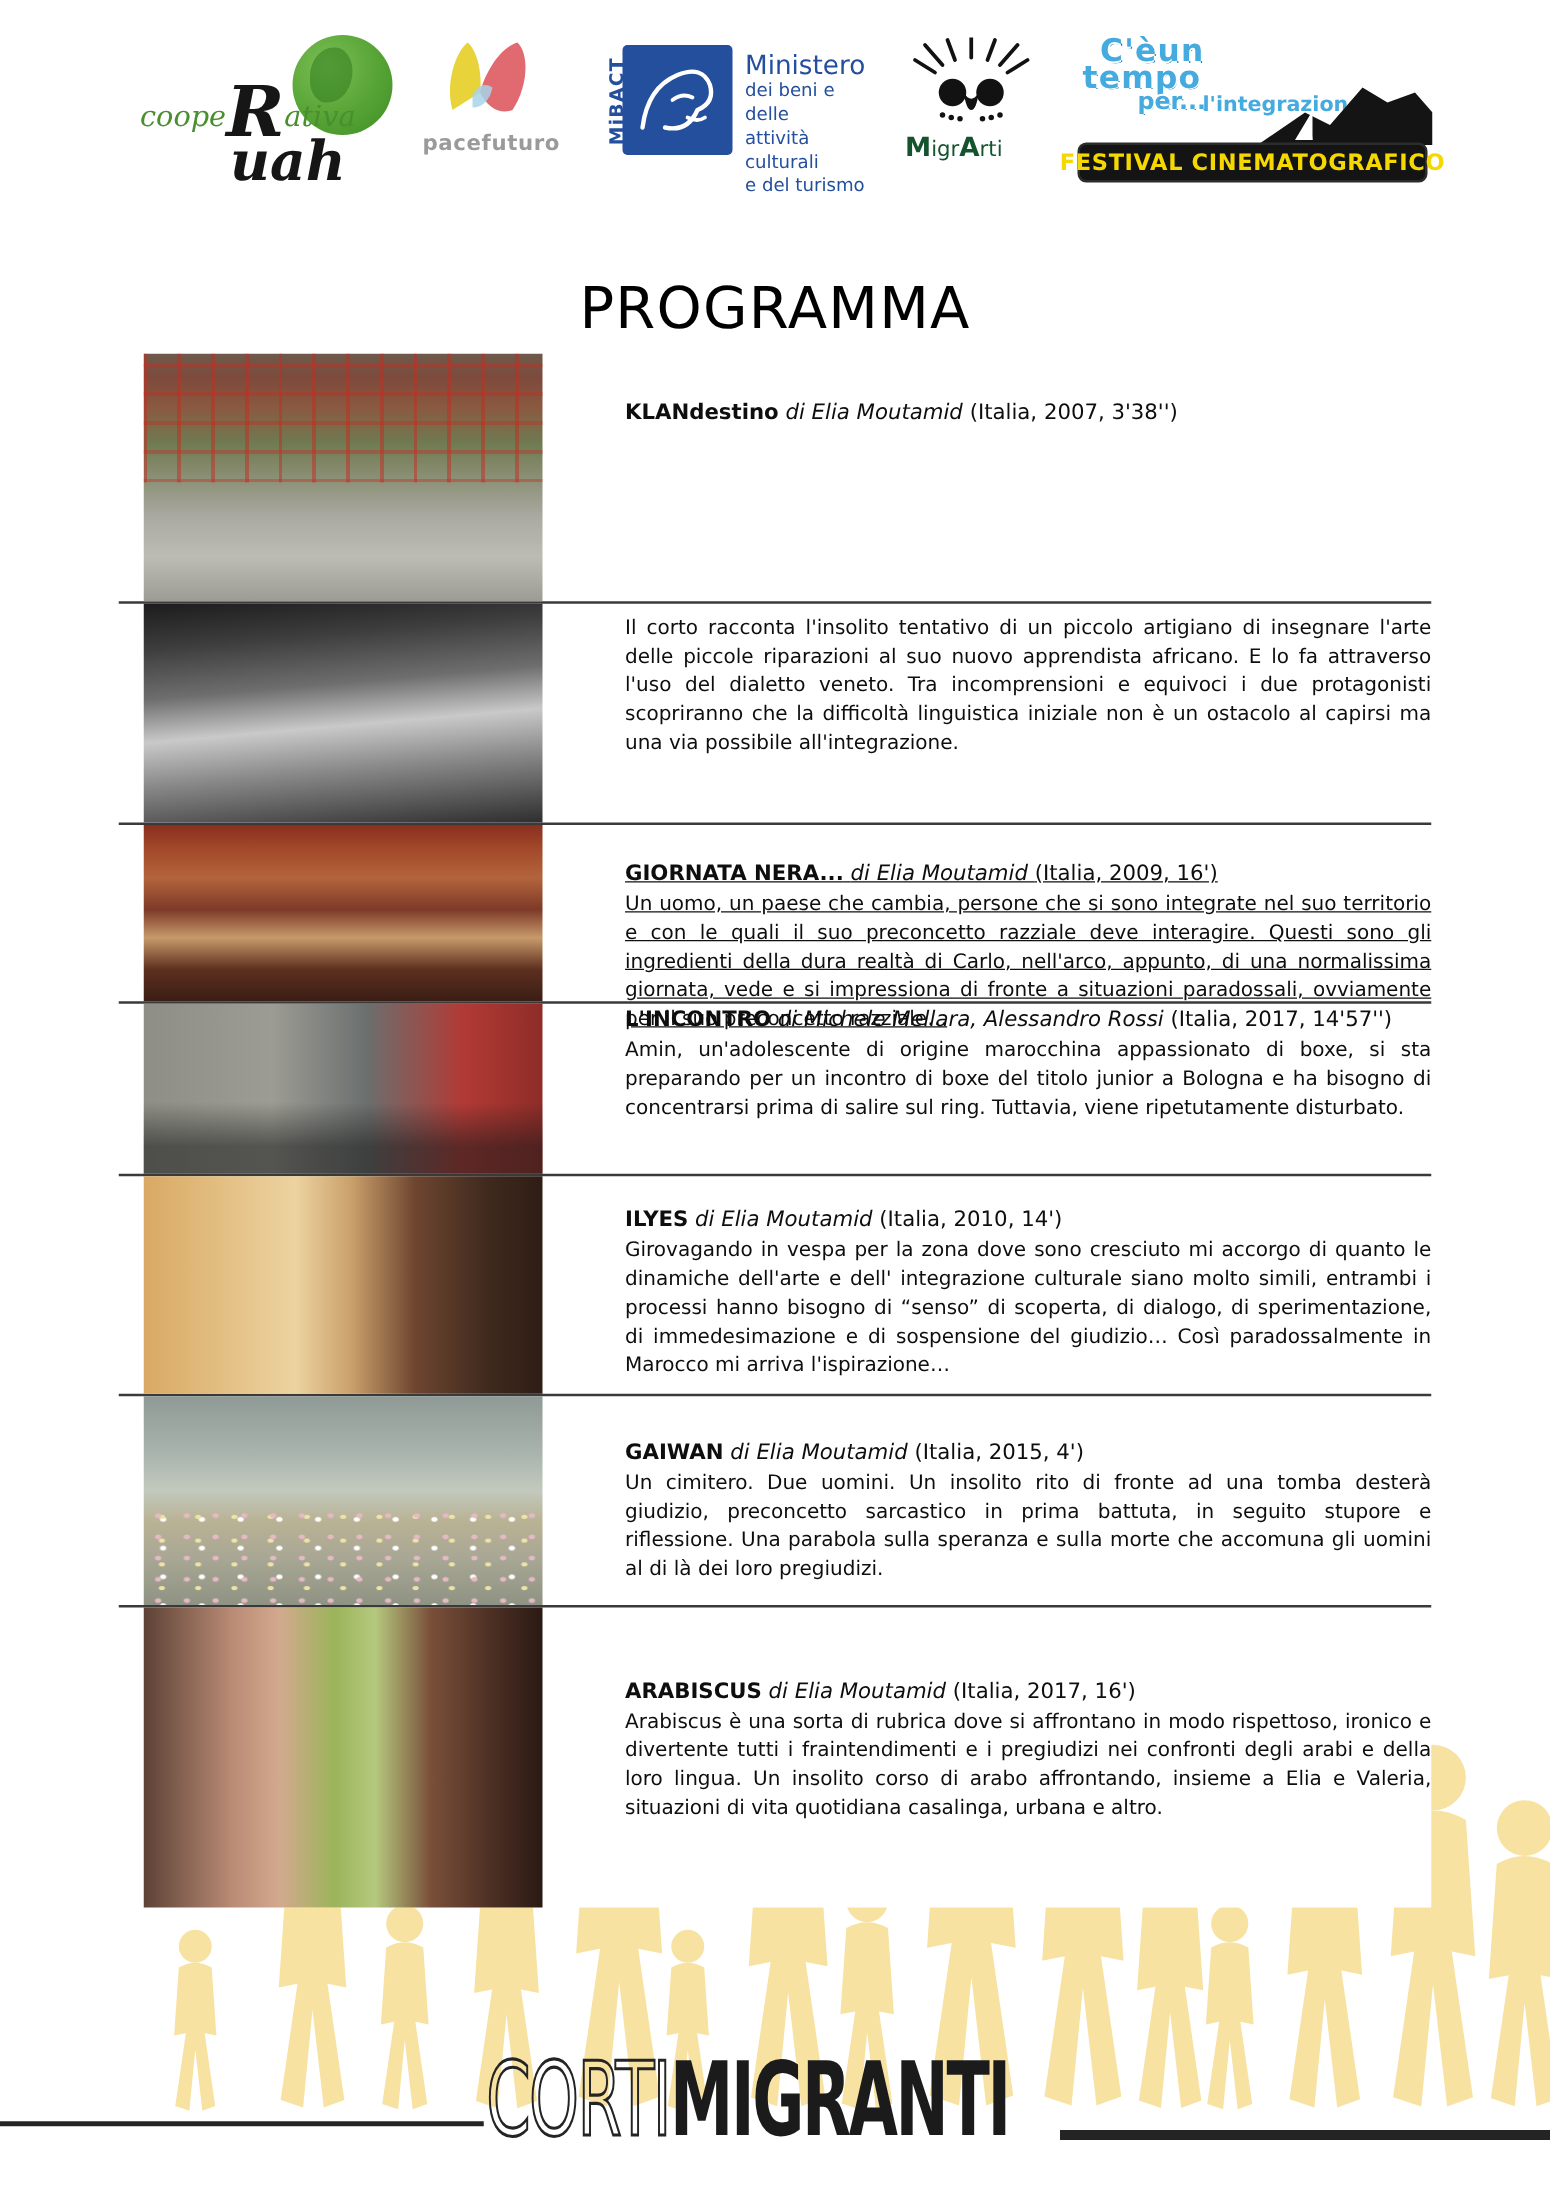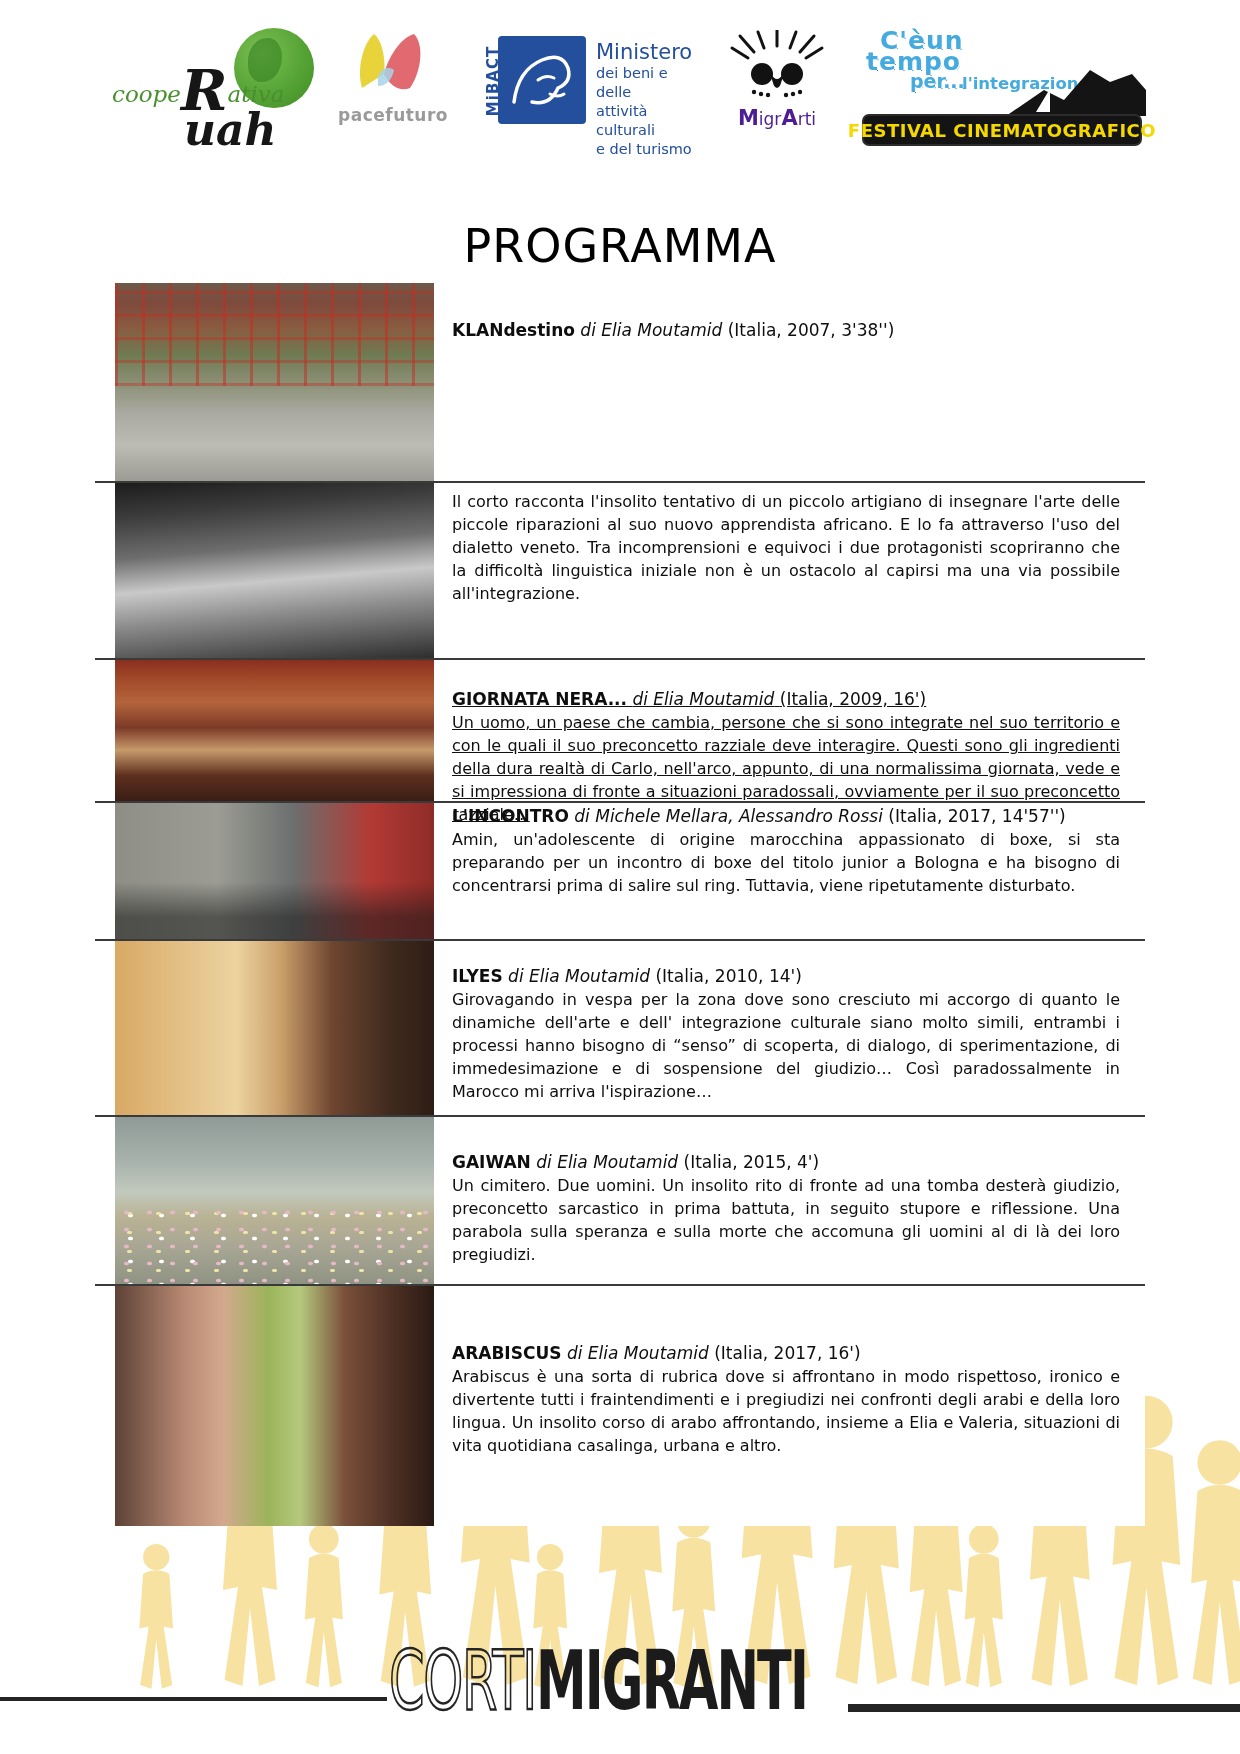--- a/index.html
+++ b/index.html
@@ -30,41 +30,41 @@
   
   .logo-mibact{left:476px; top:36px; width:210px; height:96px;}
   .mibact-vert{position:absolute; left:-26px; top:36px; color:#234f9d; font-weight:bold; font-size:15px;
     transform:rotate(-90deg); transform-origin:center; letter-spacing:1px; width:86px; text-align:center;}
   .mibact-square{position:absolute; left:22px; top:0; width:88px; height:88px; background:#234f9d; border-radius:4px;}
   .mibact-lines{position:absolute; left:120px; top:4px; color:#234f9d;}
   .mibact-l1{font-size:21px; line-height:24px;}
   .mibact-l2{font-size:14.5px; line-height:19px;}
   
   .logo-migrarti{left:724px; top:30px; width:106px; height:100px;}
-  .migr-label{position:absolute; left:0; bottom:0; width:106px; text-align:center; color:#4c1d95; font-size:17px;}
+  .migr-label{position:absolute; left:0; bottom:0; width:106px; color:#14532d; font-size:17px;}
   .migr-label b{font-size:21px;}
   
   .logo-festival{left:858px; top:28px; width:288px; height:104px;}
   .fest-bubble{position:absolute; color:#45aade; font-weight:bold; line-height:1;
     text-shadow:-1.5px 0 #fff,1.5px 0 #fff,0 -1.5px #fff,0 1.5px #fff,1px 1px 0 #1d7ab5;}
   .fest-l1{left:22px; top:0; font-size:25px; letter-spacing:1px;}
   .fest-l2{left:8px; top:21px; font-size:25px; letter-spacing:1px;}
   .fest-l3{left:52px; top:44px; font-size:19px;}
   .fest-l4{left:104px; top:48px; font-size:16.5px; text-shadow:none;}
   .fest-mountains{position:absolute; left:148px; top:28px; width:140px; height:62px;}
   .fest-banner{position:absolute; left:4px; top:86px; width:280px; height:32px; background:#141414;
     border:2px solid #2c2c2c; border-radius:7px; box-sizing:border-box;
     display:flex; align-items:center; justify-content:center;}
   .fest-banner span{color:#f5d800; font-weight:bold; font-size:18px; letter-spacing:.5px; white-space:nowrap;}
   
   .page-title{position:absolute; left:0; top:200px; width:100%; text-align:center;
     font-size:46px; font-weight:normal; letter-spacing:1px; color:#000;margin-top:19px;}
   
   .film-list{position:absolute; left:95px; top:283px; width:1050px; z-index:2;}
-  .entry{display:flex; box-sizing:border-box; background:#fff;}
+  .entry{display:flex; box-sizing:border-box; background:#fff;gap:48px;}
   .entry + .entry{border-top:2px solid #3a3a3a;}
   .entry:nth-of-type(1){height:198px;}
   .entry:nth-of-type(2){height:177px;}
   .entry:nth-of-type(3){height:143px;text-decoration:underline;}
   .entry:nth-of-type(4){height:138px;}
   .entry:nth-of-type(5){height:176px;}
   .entry:nth-of-type(6){height:169px;}
   .entry:nth-of-type(7){height:242px;}
   .thumb{width:319px; margin-left:20px; height:100%; flex:none; position:relative; overflow:hidden;}
   .entry-text{margin-left:18px; width:668px; text-align:justify; font-size:16px; line-height:23px; color:#0e0e0e;}

